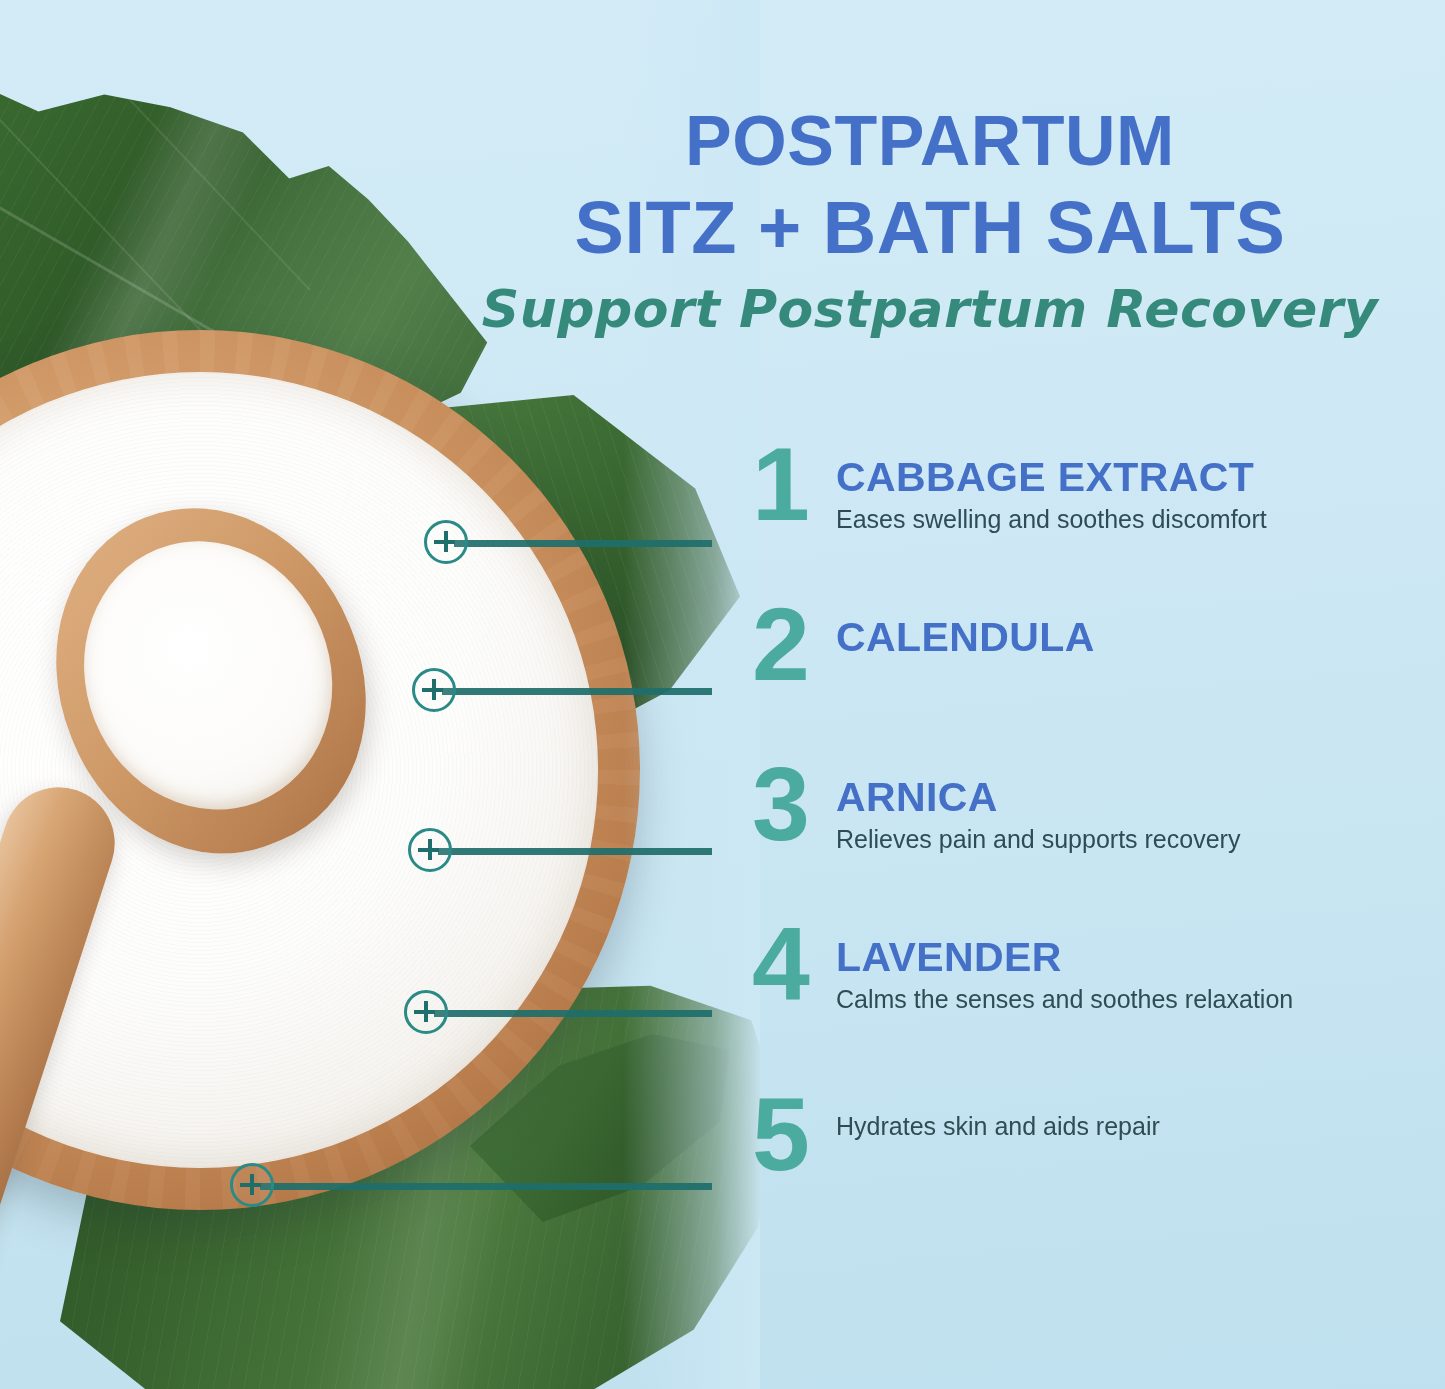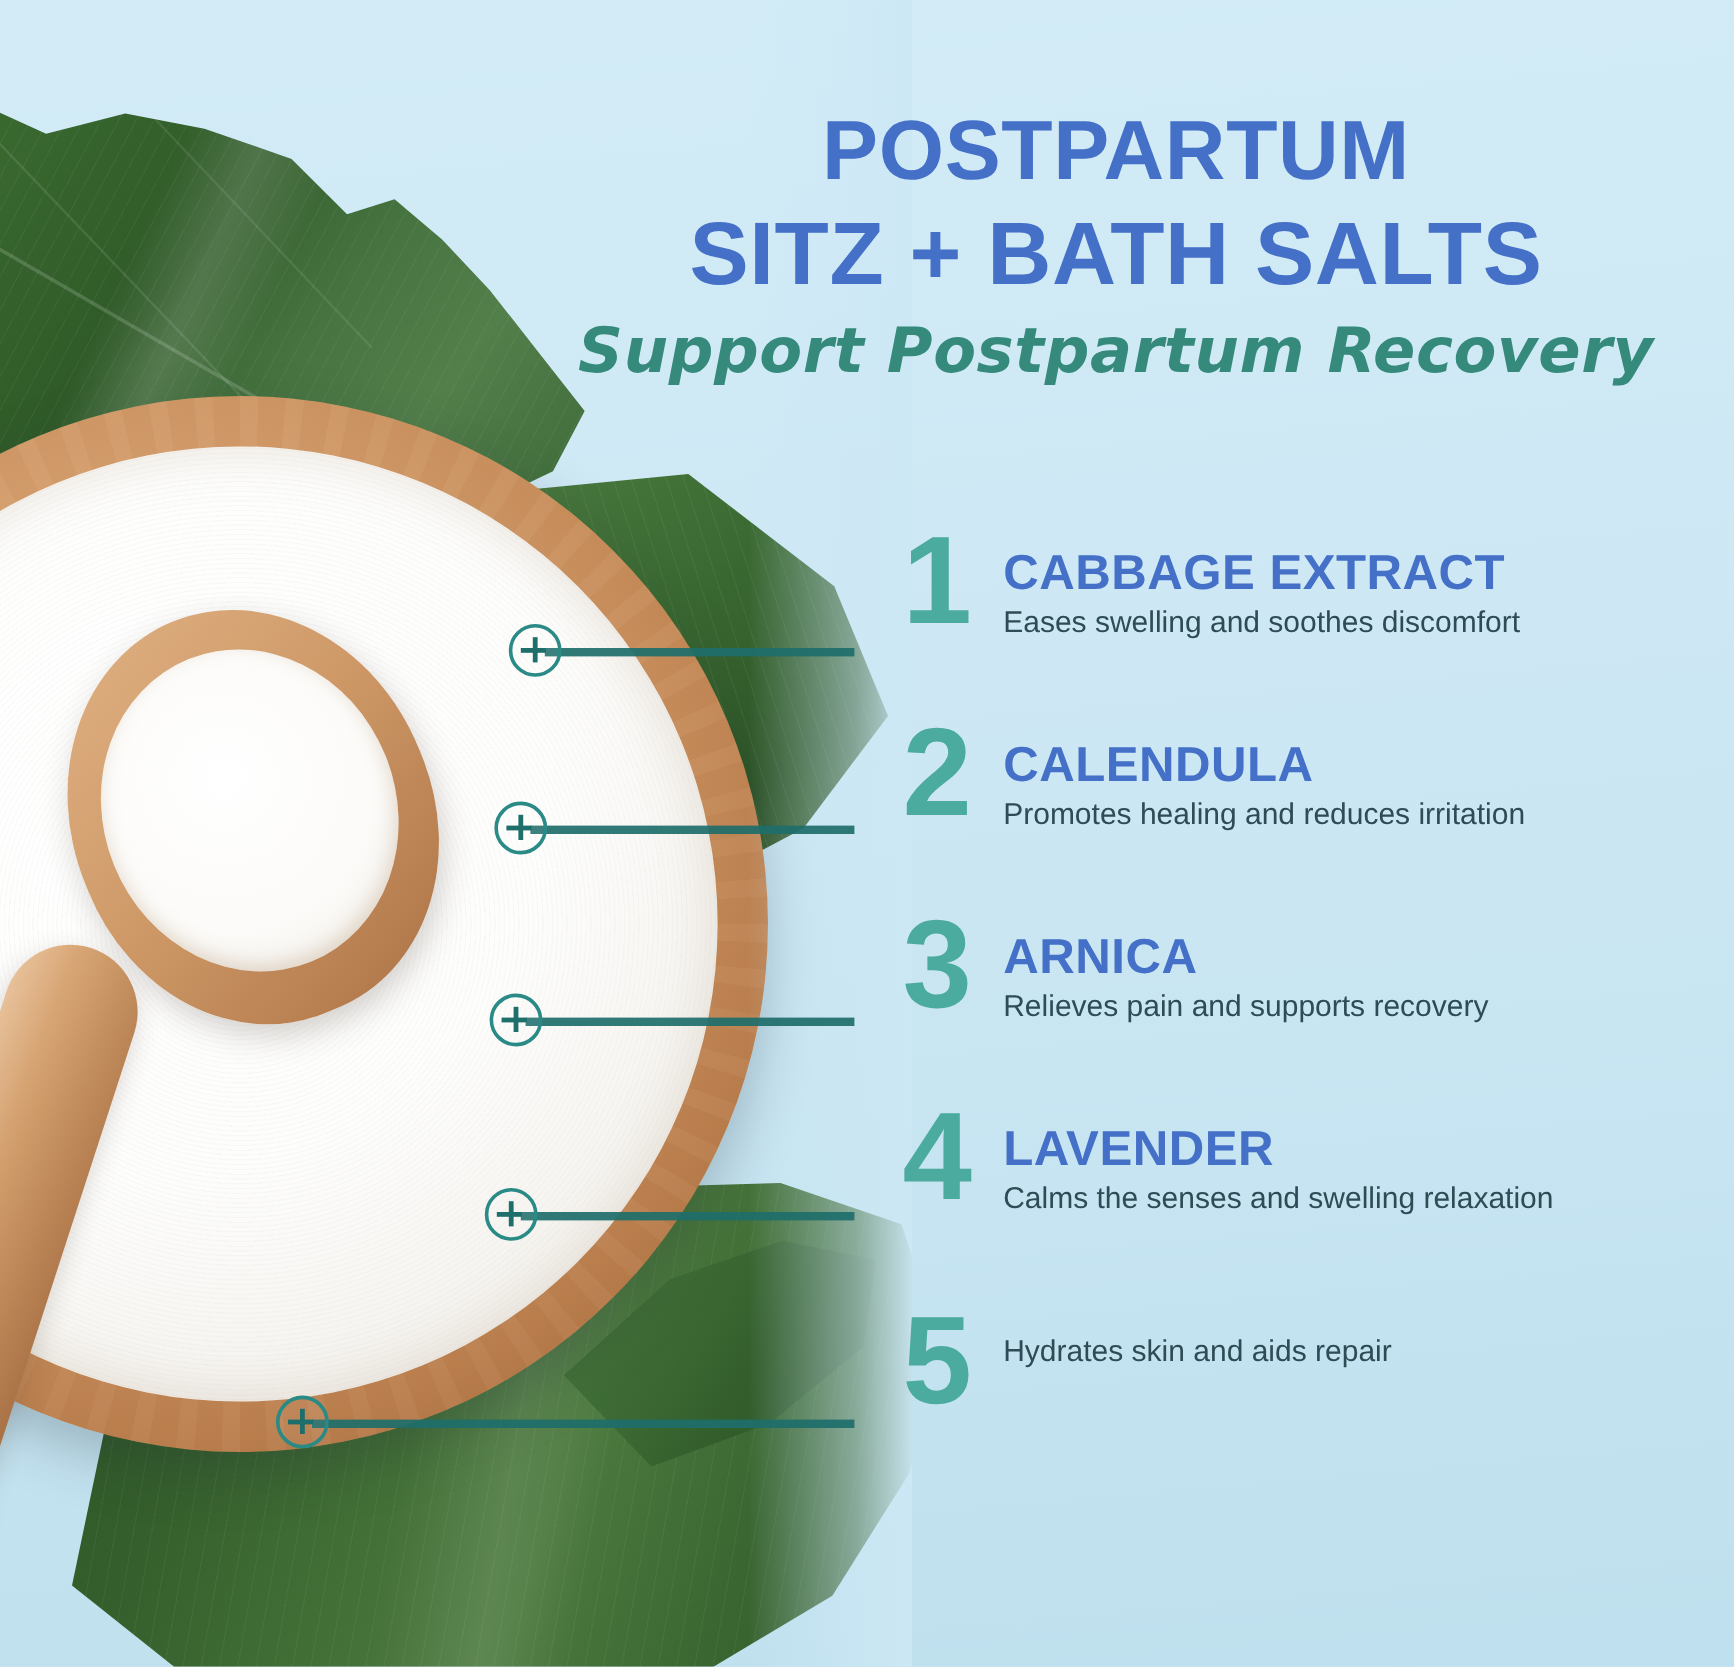--- a/index.html
+++ b/index.html
@@ -215,21 +215,21 @@
     position: absolute;
     left: 0; top: 0; width: 760px; height: 1389px;
     background: linear-gradient(90deg, rgba(205,232,245,0) 82%, rgba(205,232,245,0.55) 94%, rgba(205,232,245,0.95) 100%);
     pointer-events: none;
   }
 
   
   #header {
     position: absolute;
     left: 470px;
-    top: 92px;
+    top: 108px;
     width: 920px;
     text-align: center;
   }
   .title-line {
     font-family: "Liberation Sans", sans-serif;
     font-weight: 700;
     color: #4470c8;
     letter-spacing: 0.5px;
     line-height: 0.95;
     white-space: nowrap;
@@ -366,35 +366,34 @@
         <div class="ing-num">1</div>
         <div class="ing-text">
           <div class="ing-name">CABBAGE EXTRACT</div>
           <div class="ing-desc">Eases swelling and soothes discomfort</div>
         </div>
       </div>
       <div class="ing-row" style="top: 160px;">
         <div class="ing-num">2</div>
         <div class="ing-text">
           <div class="ing-name">CALENDULA</div>
-          <div class="ing-desc">Promotes healing and reduces irritation</div>
         </div>
       </div>
       <div class="ing-row" style="top: 320px;">
         <div class="ing-num">3</div>
         <div class="ing-text">
           <div class="ing-name">ARNICA</div>
           <div class="ing-desc">Relieves pain and supports recovery</div>
         </div>
       </div>
       <div class="ing-row" style="top: 480px;">
         <div class="ing-num">4</div>
         <div class="ing-text">
           <div class="ing-name">LAVENDER</div>
-          <div class="ing-desc">Calms the senses and swelling relaxation</div>
+          <div class="ing-desc">Calms the senses and soothes relaxation</div>
         </div>
       </div>
       <div class="ing-row" style="top: 650px;">
         <div class="ing-num">5</div>
         <div class="ing-text">
           <div class="ing-desc">Hydrates skin and aids repair</div>
         </div>
       </div>
     </div>
 

